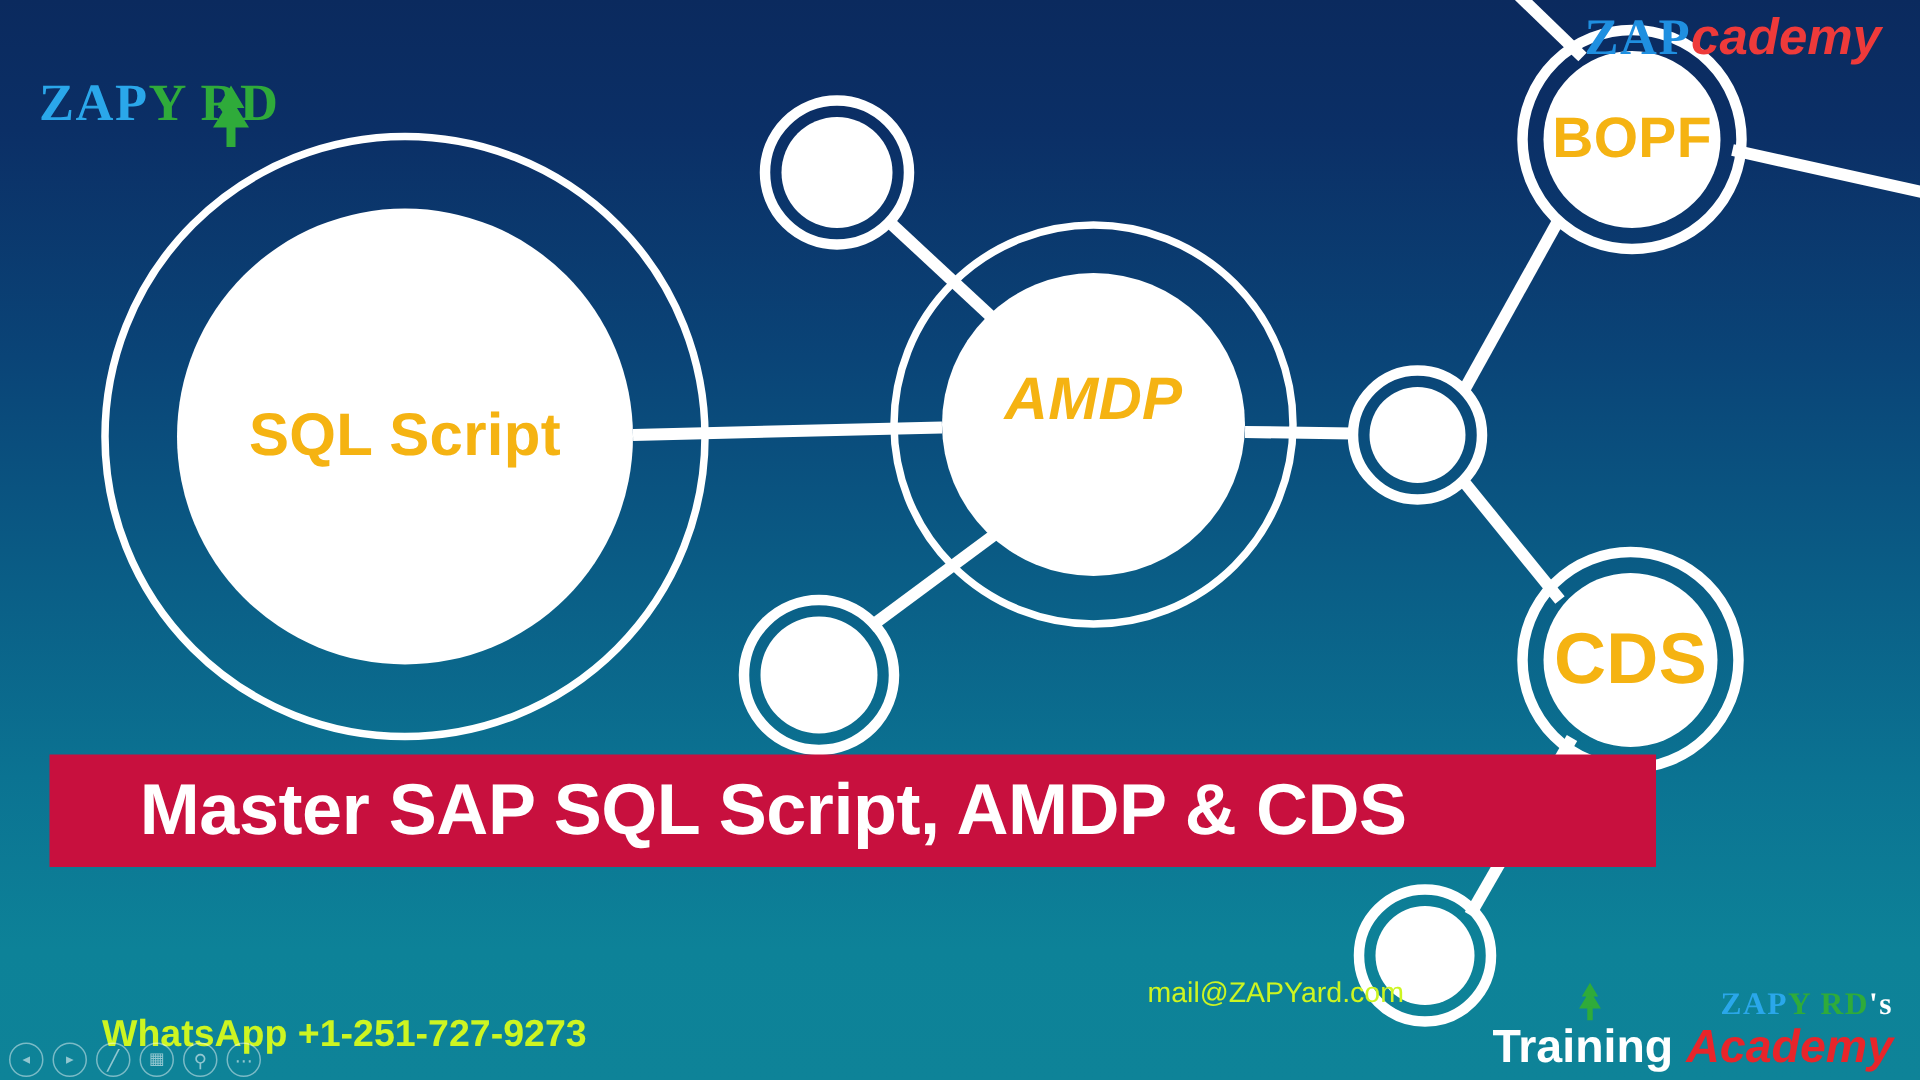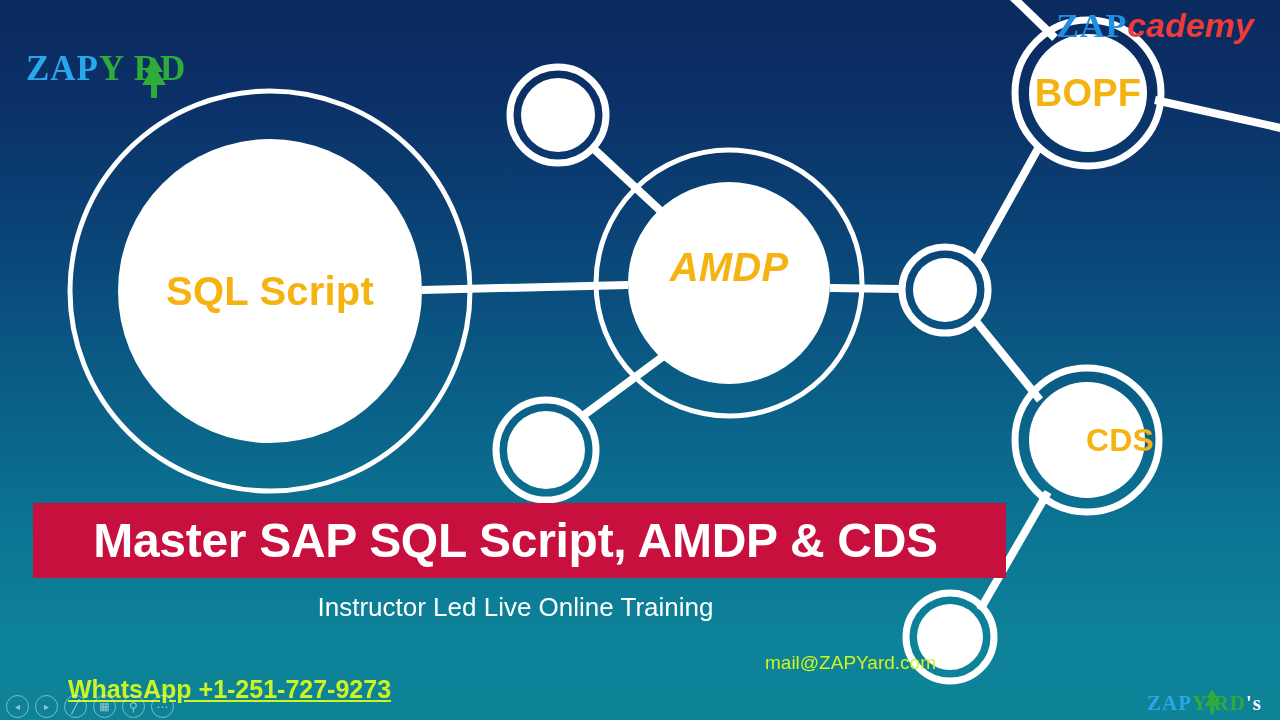--- a/index.html
+++ b/index.html
@@ -28,25 +28,25 @@
     color:#f5b312;
     font-weight:bold;
     white-space:nowrap;
     transform:translate(-50%,-50%);
     letter-spacing:.2px;
     pointer-events:none;
   }
   #lbl-sql{left:270px;top:291px;font-size:40px;}
   #lbl-amdp{left:729px;top:267px;font-size:40px;font-style:italic;}
   #lbl-bopf{left:1088px;top:93px;font-size:38px;}
-  #lbl-cds{left:1120px;top:440px;font-size:32px;}
+  #lbl-cds{left:1087px;top:440px;font-size:48px;}
 
   
   #banner{
-    position:absolute;left:33px;top:503px;width:973px;height:75px;
+    position:absolute;left:33px;top:503px;width:1071px;height:75px;
     background:#c8103e;
   }
   #banner-text{
     position:absolute;left:0;top:0;width:965px;height:75px;
     display:flex;align-items:center;justify-content:center;
     color:#ffffff;font-size:48px;font-weight:bold;
     letter-spacing:-.3px;white-space:nowrap;
   }
   #subtitle{
     position:absolute;left:33px;top:592px;width:965px;
@@ -67,21 +67,21 @@
   #brand-tr{
     position:absolute;right:26px;top:6px;white-space:nowrap;
     font-size:34px;font-weight:bold;
   }
   #brand-tr .zap{color:#1f8fe0;font-family:"Liberation Serif",serif;letter-spacing:1px;}
   #brand-tr .cademy{color:#ee3a3a;font-style:italic;font-family:"Liberation Sans",sans-serif;text-align:right;}
 
   
   #whatsapp{
     position:absolute;left:68px;top:675px;
-    color:#cdf521;font-size:25px;font-weight:bold;white-space:nowrap;text-decoration:underline;
+    color:#cdf521;font-size:25px;font-weight:bold;white-space:nowrap;
   }
   #email{
     position:absolute;left:765px;top:652px;
     color:#cdf521;font-size:19px;white-space:nowrap;
   }
 
   
   #brand-br{position:absolute;right:18px;bottom:4px;text-align:right;white-space:nowrap;}
   #brand-br .line1{
     font-size:21px;font-weight:bold;font-family:Liberation Serif, serif;
@@ -166,33 +166,35 @@
     </svg>
   </div>
 
   <div id="brand-tr">
     <span class="zap">ZAP</span><span class="cademy">cademy</span>
   </div>
 
   <div id="banner">
     <div id="banner-text">Master SAP SQL Script, AMDP &amp; CDS</div>
   </div>
-  <div id="subtitle">Instructor Led Live Online Training</div>
 
   <div id="whatsapp">WhatsApp +1-251-727-9273</div>
   <div id="email">mail@ZAPYard.com</div>
 
   <div id="brand-br">
     <div class="line1">
       <span class="zap">ZAP</span><span class="yard">Y RD</span><span class="s">'s</span>
       <svg id="tree-br" width="26" height="28" viewBox="0 0 40 46">
         <polygon points="20,2 29,17 24,17 32,30 8,30 16,17 11,17" fill="#2fab3a"></polygon>
         <rect x="17" y="28" width="6" height="15" fill="#2fab3a"></rect>
       </svg>
     </div>
+    <div class="line2">
+      <span class="training">Training </span><span class="academy">Academy</span>
+    </div>
   </div>
 
   <div id="toolbar">
     <div class="tb-btn">
       <span style="font-size:10px;line-height:1">◂</span>
     </div>
     <div class="tb-btn">
       <span style="font-size:10px;line-height:1">▸</span>
     </div>
     <div class="tb-btn">

